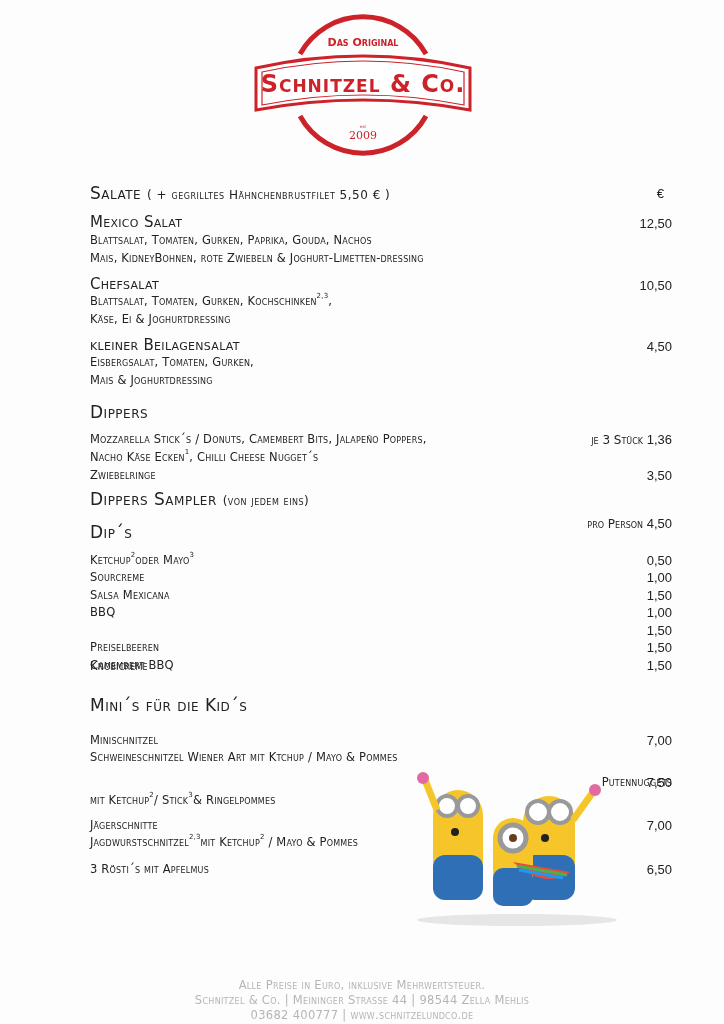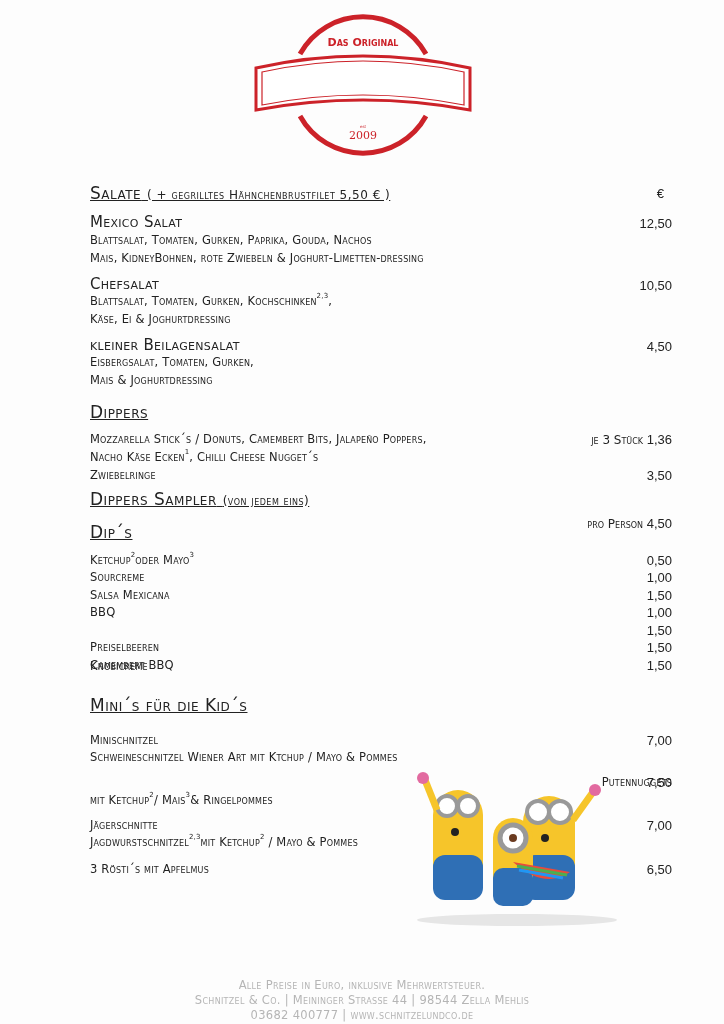--- a/index.html
+++ b/index.html
@@ -7,37 +7,38 @@
     width:724px; height:1024px; background:#fdfdfd; position:relative; overflow:hidden;
     font-family: "DejaVu Sans", sans-serif; color:#222;
   }
   .sc { font-variant: small-caps; }
   .abs { position:absolute; }
   .logo { left:252px; top:12px; width:222px; height:144px; }
   .row { position:absolute; left:90px; right:52px; white-space:nowrap; }
   .price { position:absolute; right:52px; text-align:right; white-space:nowrap; font-family:"Liberation Sans", sans-serif; font-size:13px; color:#222; }
   .h2 { font-size:15px; letter-spacing:0.3px; }
   .desc { font-size:11.5px; letter-spacing:0.2px; }
-  .sect { font-size:17px; letter-spacing:0.5px;text-decoration:underline; }
+  .sect { font-size:17px; letter-spacing:0.5px; }
   sup { font-size:7px; vertical-align:top; position:relative; top:-2px; }
   .unit { font-family:"DejaVu Sans", sans-serif; font-variant:small-caps; font-size:12px; }
   .footer { position:absolute; left:0; right:0; text-align:center; color:#b5b5b5; font-size:11.5px; letter-spacing:0.3px; font-variant:small-caps; }
   .minions { left:395px; top:770px; width:245px; height:158px; }
 </style>
 </head>
 <body>
 
 <div class="abs logo">
   <svg width="222" height="144" viewBox="0 0 222 144">
     <path d="M48 42 A72 72 0 0 1 174 42" fill="none" stroke="#cc2229" stroke-width="5"></path>
     <path d="M48 104 A72 72 0 0 0 174 104" fill="none" stroke="#cc2229" stroke-width="5"></path>
     <path d="M4 56 Q111 32 218 56 L218 98 Q111 78 4 98 Z" fill="#fff" stroke="#cc2229" stroke-width="3"></path>
     <path d="M10 60 Q111 38 212 60 L212 93 Q111 73 10 93 Z" fill="none" stroke="#cc2229" stroke-width="1.2"></path>
   </svg>
   <div class="abs sc" style="left:0;right:0;top:24px;text-align:center;color:#cc2229;font-size:11px;font-weight:bold;font-family:'DejaVu Sans',sans-serif;">Das Original</div>
+  <div class="abs sc" style="left:0;right:0;top:58px;text-align:center;color:#cc2229;font-size:24px;font-weight:bold;letter-spacing:1px;">Schnitzel &amp; Co.</div>
   <div class="abs" style="left:0;right:0;top:112px;text-align:center;color:#cc2229;font-size:4px;">est</div>
   <div class="abs" style="left:0;right:0;top:117px;text-align:center;color:#cc2229;font-size:11px;font-family:'DejaVu Serif',serif;">2009</div>
 </div>
 
 <div class="row sc sect" style="top:183px;">
   <span>Salate</span>
   <small style="font-size:12px;">( + gegrilltes Hähnchenbrustfilet 5,50 € )</small>
 </div>
 <div class="price" style="top:186px;right:60px;">€</div>
 
@@ -112,21 +113,21 @@
     <circle cx="118" cy="68" r="13" fill="#fff" stroke="#999" stroke-width="5"></circle>
     <circle cx="118" cy="68" r="4" fill="#6b3b20"></circle>
     <path d="M118 92 L175 102 Q150 120 118 92 Z" fill="#e84b3c"></path>
     <path d="M122 96 L172 105" stroke="#4caf50" stroke-width="3"></path>
     <path d="M124 100 L168 108" stroke="#2196f3" stroke-width="3"></path>
   </svg>
 </div>
 
 <div class="row sc desc" style="top:775px;text-align:right;">Putennuggets</div>
 <div class="price" style="top:775px;">7,50</div>
-<div class="row sc desc" style="top:793px;"><span>mit Ketchup</span><sup>2</sup><span>/ Mais</span><sup>3</sup><span>&amp; Ringelpommes</span></div>
+<div class="row sc desc" style="top:793px;"><span>mit Ketchup</span><sup>2</sup><span>/ Stick</span><sup>3</sup><span>&amp; Ringelpommes</span></div>
 
 <div class="row sc desc" style="top:818px;">Jägerschnitte</div>
 <div class="price" style="top:818px;">7,00</div>
 <div class="row sc desc" style="top:835px;"><span>Jagdwurstschnitzel</span><sup>2,3</sup><span>mit Ketchup</span><sup>2</sup><span> / Mayo &amp; Pommes</span></div>
 
 <div class="row sc desc" style="top:862px;">3 Rösti´s mit Apfelmus</div>
 <div class="price" style="top:862px;">6,50</div>
 
 <div class="footer" style="top:978px;">Alle Preise in Euro, inklusive Mehrwertsteuer.</div>
 <div class="footer" style="top:993px;">Schnitzel &amp; Co. | Meininger Strasse 44 | 98544 Zella Mehlis</div>

